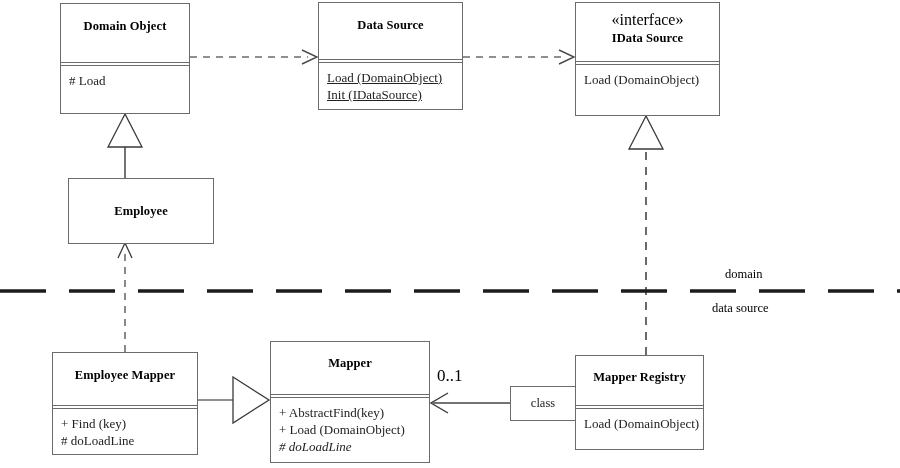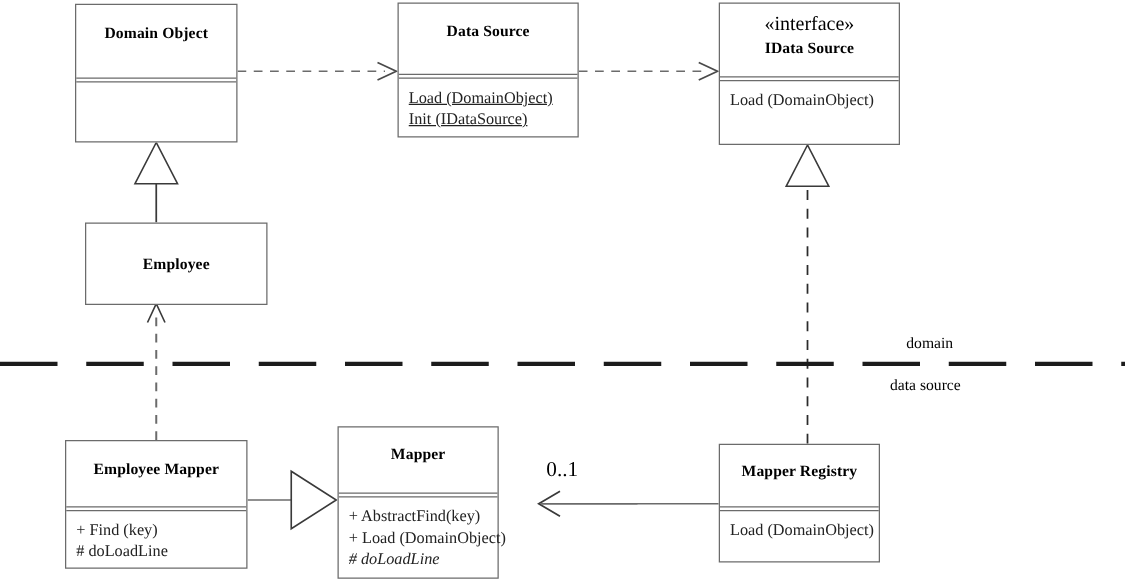--- a/index.html
+++ b/index.html
@@ -126,20 +126,23 @@
     </g>
 
     <g>
       <line x1="0" y1="291" x2="900" y2="291" stroke="#1c1c1c" stroke-width="3.4" stroke-dasharray="46,23"></line>
     </g>
   </svg>
 
   <div class="uml-class" style="left:60px; top:3px; width:130px; height:111px;">
     <div class="cls-name" style="padding-top:15px; height:35px;">Domain Object</div>
     <div class="cls-sep" style="margin-top:8px;"></div>
+    <div class="cls-members">
+      <div class="member"># Load</div>
+    </div>
   </div>
 
   <div class="uml-class" style="left:318px; top:2px; width:145px; height:108px;">
     <div class="cls-name" style="padding-top:15px; height:34px;">Data Source</div>
     <div class="cls-sep" style="margin-top:7px;"></div>
     <div class="cls-members">
       <div class="member static">Load (DomainObject)</div>
       <div class="member static">Init (IDataSource)</div>
     </div>
   </div>
@@ -159,37 +162,40 @@
 
   <div class="uml-class" style="left:52px; top:352px; width:146px; height:103px;">
     <div class="cls-name" style="padding-top:15px; height:31px;">Employee Mapper</div>
     <div class="cls-sep" style="margin-top:6px;"></div>
     <div class="cls-members">
       <div class="member">+ Find (key)</div>
       <div class="member"># doLoadLine</div>
     </div>
   </div>
 
-  <div class="uml-class" style="left:270px; top:341px; width:129px; height:122px;">
+  <div class="uml-class" style="left:270px; top:341px; width:160px; height:122px;">
     <div class="cls-name" style="padding-top:14px; height:32px;">Mapper</div>
     <div class="cls-sep" style="margin-top:6px;"></div>
     <div class="cls-members">
       <div class="member">+ AbstractFind(key)</div>
       <div class="member">+ Load (DomainObject)</div>
       <div class="member abstract"># doLoadLine</div>
     </div>
   </div>
 
   <div class="uml-class" style="left:575px; top:355px; width:129px; height:95px;">
     <div class="cls-name" style="padding-top:14px; height:30px;">Mapper Registry</div>
     <div class="cls-sep" style="margin-top:5px;"></div>
     <div class="cls-members">
       <div class="member">Load (DomainObject)</div>
     </div>
   </div>
 
+  <div class="label-box" style="left:510px; top:386px; width:66px; height:35px;">
+    <span>class</span>
+  </div>
 
   <div class="mult-label" style="left:437px; top:366px;">0..1</div>
 
   <div class="free-label" style="left:725px; top:267px;">domain</div>
   <div class="free-label" style="left:712px; top:301px;">data source</div>
 
 </div>
 
 </body></html>

